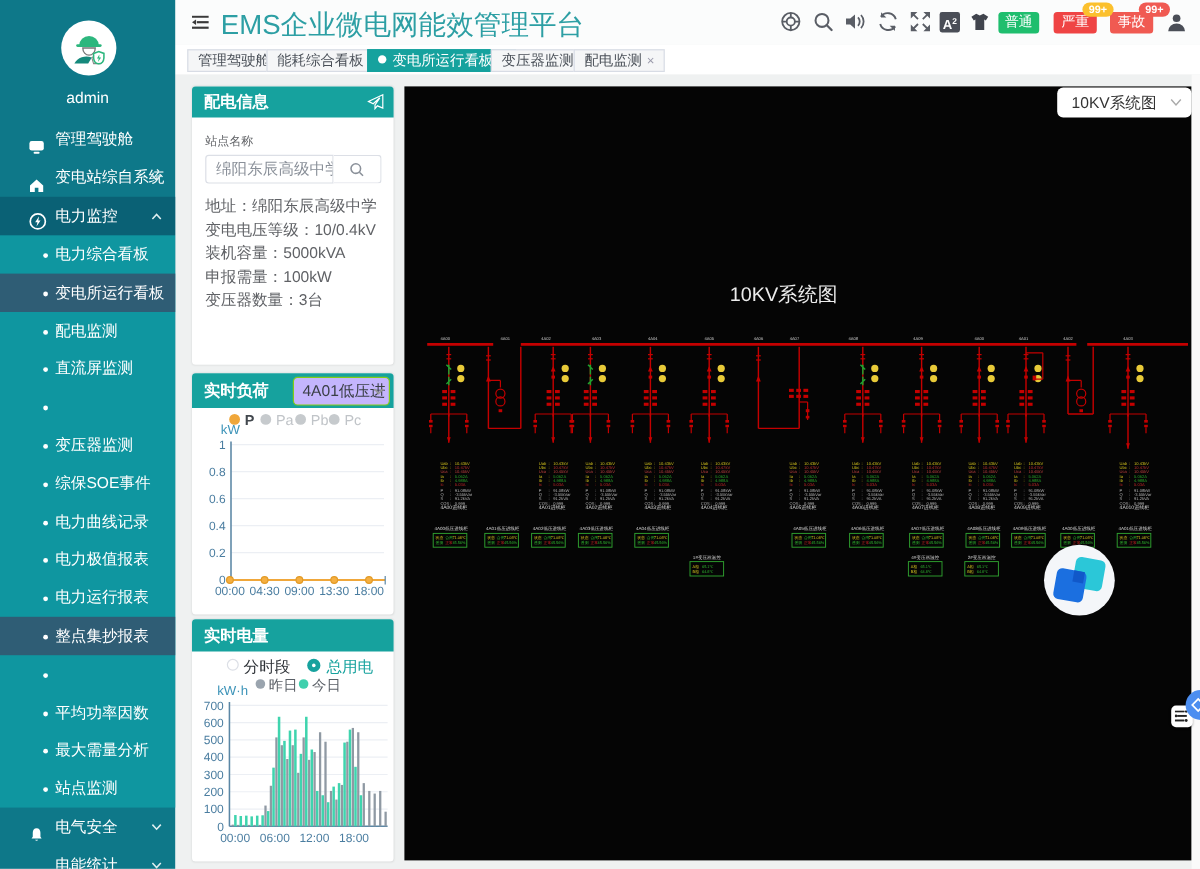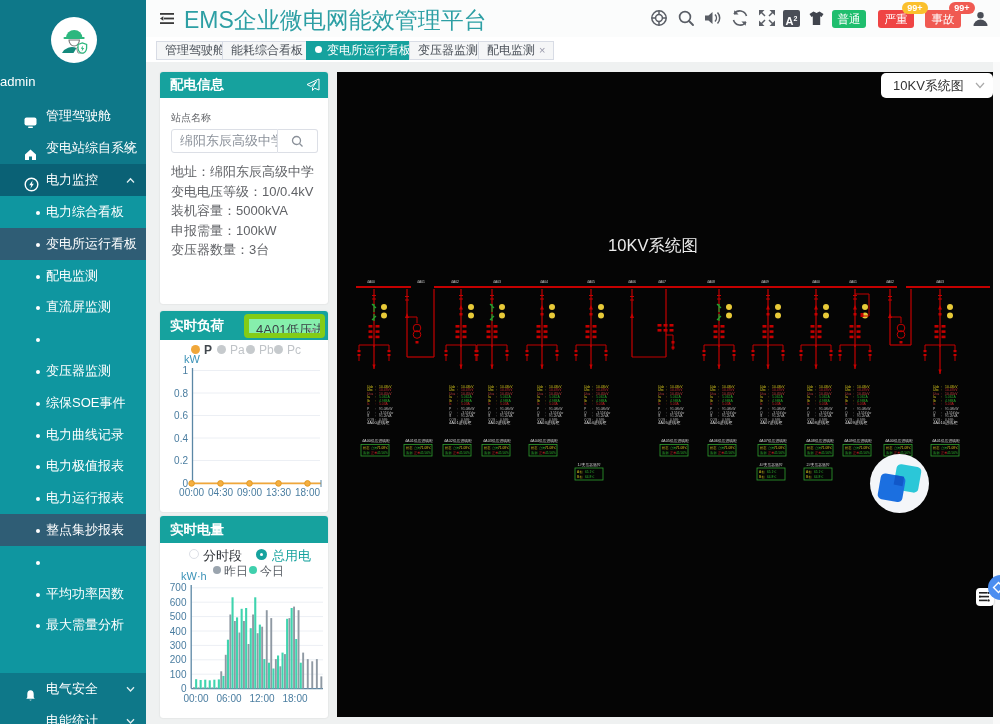--- a/index.html
+++ b/index.html
@@ -29,21 +29,21 @@
 <div class="abs" style="left:51px;top:17px;width:46px;height:46px;border-radius:50%;background:#fff"></div>
 <svg class="abs" style="left:57px;top:24px" width="34" height="34" viewBox="0 0 34 34">
 <path d="M9 14 a8.2 8 0 0 1 16.4 0" fill="#2db77e"></path>
 <path d="M7.6 14 H26.6" stroke="#2db77e" stroke-width="2.2" stroke-linecap="round"></path>
 <path d="M12 16 a5.2 6 0 0 0 10.4 0 Z" fill="none" stroke="#777" stroke-width="1.1"></path>
 <path d="M5 29 a11 10 0 0 1 14.5 -5 l-3 5 Z" fill="#15897c"></path>
 <path d="M19.5 24 a7 7 0 0 1 9.5 1 l-2 4 h-6 Z" fill="none" stroke="#888" stroke-width="0.9"></path>
 <path d="M21 20.5 l4.3 -1.6 4.3 1.6 v3.8 a4.8 5.4 0 0 1 -4.3 4.9 a4.8 5.4 0 0 1 -4.3 -4.9 Z" fill="#fff" stroke="#2db77e" stroke-width="1.3"></path>
 <path d="M25.8 21.5 l-2 3.2 h1.5 l-0.7 2.9 2.7 -3.7 h-1.6 Z" fill="#2db77e"></path>
 </svg>
-<div class="abs" style="left:0;top:74px;width:146px;text-align:left;color:#fff;font-size:13px">admin</div>
+<div class="abs" style="left:0;top:74px;width:146px;text-align:center;color:#fff;font-size:13px">admin</div>
 <div class="mi" style="top:100px">
       <span class="abs" style="left:24px;top:9px"><svg width="13" height="13" viewBox="0 0 13 13">
           <rect x="0.5" y="1.5" width="12" height="8" rx="2" fill="#fff"></rect>
           <rect x="4" y="10.5" width="5" height="1.6" rx="0.8" fill="#fff"></rect>
         </svg></span>
       <span class="txt">管理驾驶舱</span>
     </div>
 <div class="mi" style="top:132px">
       <span class="abs" style="left:24px;top:9px"><svg width="13" height="13" viewBox="0 0 13 13">
           <path d="M1 6.5 L6.5 1.5 L12 6.5 V12 H8 V8.5 H5 V12 H1 Z" fill="#fff"></path>
@@ -109,20 +109,24 @@
 <div class="mi" style="top:545.8000000000001px">
       <span class="blt"></span>
     </div>
 <div class="mi" style="top:577.6px">
       <span class="blt"></span>
       <span class="txt">平均功率因数</span>
     </div>
 <div class="mi" style="top:609.4px">
       <span class="blt"></span>
       <span class="txt">最大需量分析</span>
+    </div>
+<div class="mi" style="top:641.1999999999999px">
+      <span class="blt"></span>
+      <span class="txt">站点监测</span>
     </div>
 <div class="mi" style="top:672.9999999999999px">
       <span class="abs" style="left:24px;top:9px"><svg width="13" height="13" viewBox="0 0 13 13">
           <path d="M6.5 1.3 C4.4 1.3 3.3 3 3.3 4.9 V8.2 L2.3 9.8 H10.7 L9.7 8.2 V4.9 C9.7 3 8.6 1.3 6.5 1.3 Z" fill="#fff"></path>
           <path d="M5.3 10.8 A1.3 1.2 0 0 0 7.7 10.8 Z" fill="#fff"></path>
         </svg></span>
       <span class="txt">电气安全</span>
       <svg class="abs" style="right:11px;top:13px" width="9" height="7" viewBox="0 0 9 7">
         <path d="M1 1.2 L4.5 5 L8 1.2" stroke="#dfeef0" stroke-width="1.3" fill="none"></path>
       </svg>
@@ -205,21 +209,21 @@
       </svg>
     </div>
 <div class="abs" style="left:11px;top:91px;font-size:13px;color:#606266;white-space:nowrap">地址：绵阳东辰高级中学</div>
 <div class="abs" style="left:11px;top:110.5px;font-size:13px;color:#606266;white-space:nowrap">变电电压等级：10/0.4kV</div>
 <div class="abs" style="left:11px;top:130px;font-size:13px;color:#606266;white-space:nowrap">装机容量：5000kVA</div>
 <div class="abs" style="left:11px;top:149.5px;font-size:13px;color:#606266;white-space:nowrap">申报需量：100kW</div>
 <div class="abs" style="left:11px;top:169px;font-size:13px;color:#606266;white-space:nowrap">变压器数量：3台</div>
 </div>
 <div class="panel" style="top:311px;height:201px">
 <div class="phead" style="height:29px;line-height:29px">实时负荷</div>
-<div class="abs" style="left:84px;top:3px;width:81px;height:24px;background:#86efac;border:5px solid #84cc16;border-radius:4px;font-size:13px;color:#3a3f45;line-height:22px;padding-left:7px;white-space:nowrap;overflow:hidden">4A01低压进<svg style="position:absolute;right:4px;top:8px" width="9" height="7" viewBox="0 0 9 7">
+<div class="abs" style="left:84px;top:3px;width:81px;height:24px;background:#c4b5fd;border:1px solid #84cc16;border-radius:4px;font-size:13px;color:#3a3f45;line-height:22px;padding-left:7px;white-space:nowrap;overflow:hidden">4A01低压进<svg style="position:absolute;right:4px;top:8px" width="9" height="7" viewBox="0 0 9 7">
         <path d="M1 1.2 L4.5 5 L8 1.2" stroke="#999" stroke-width="1.3" fill="none"></path>
       </svg></div>
 <div class="abs" style="left:24px;top:42px;font-size:11px;color:#3c93b8">kW</div>
 <div class="abs" style="left:31px;top:34px;width:9px;height:9px;border-radius:50%;background:#f0a73a"></div>
 <div class="abs" style="left:44px;top:32px;font-size:12px;color:#42484e;font-weight:bold">P</div>
 <div class="abs" style="left:57px;top:34px;width:9px;height:9px;border-radius:50%;background:#c6cacd"></div>
 <div class="abs" style="left:70px;top:32px;font-size:12px;color:#c0c4c8">Pa</div>
 <div class="abs" style="left:86px;top:34px;width:9px;height:9px;border-radius:50%;background:#c6cacd"></div>
 <div class="abs" style="left:99px;top:32px;font-size:12px;color:#c0c4c8">Pb</div>
 <div class="abs" style="left:114px;top:34px;width:9px;height:9px;border-radius:50%;background:#c6cacd"></div>

